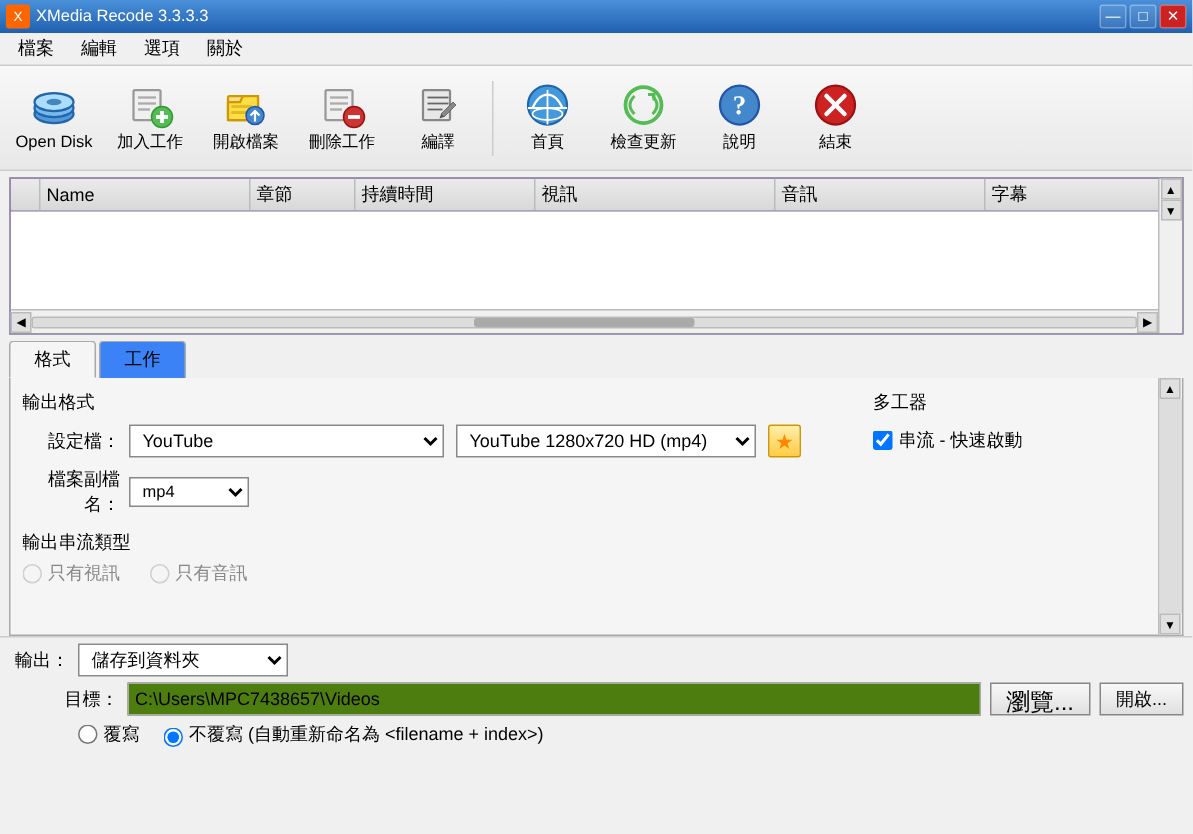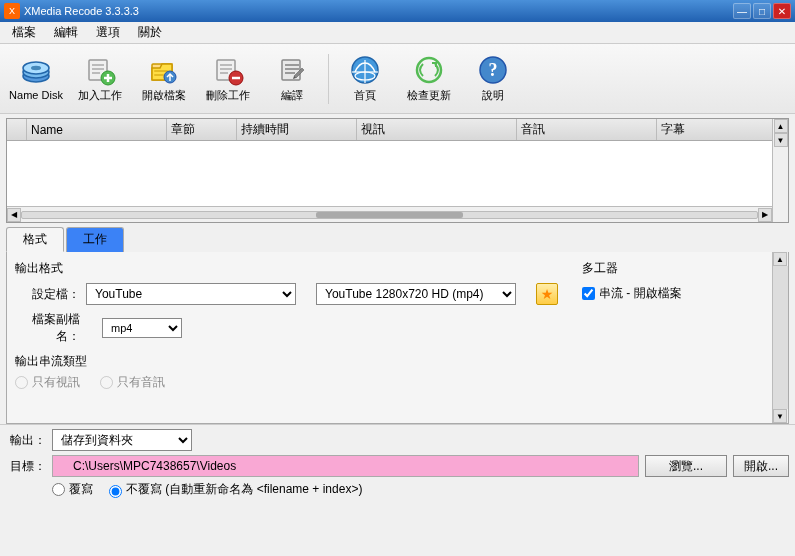--- a/index.html
+++ b/index.html
@@ -213,21 +213,21 @@
 
   <div class="tool-btn">
     <div class="icon-area">
       <svg width="32" height="32" viewBox="0 0 32 32">
         <ellipse cx="16" cy="22" rx="13" ry="6" fill="#5599dd" stroke="#2266aa" stroke-width="1.5"></ellipse>
         <ellipse cx="16" cy="18" rx="13" ry="6" fill="#77bbee" stroke="#2266aa" stroke-width="1.5"></ellipse>
         <ellipse cx="16" cy="14" rx="13" ry="6" fill="#aaddff" stroke="#2266aa" stroke-width="1.5"></ellipse>
         <ellipse cx="16" cy="14" rx="5" ry="2.2" fill="#4488bb"></ellipse>
       </svg>
     </div>
-    <span class="btn-label">Name Disk</span>
+    <span class="btn-label">Open Disk</span>
   </div>
 
   <div class="tool-btn">
     <div class="icon-area">
       <svg width="32" height="32" viewBox="0 0 32 32">
         <rect x="5" y="6" width="18" height="20" rx="1" fill="#f0f0f0" stroke="#999" stroke-width="1.5"></rect>
         <line x1="8" y1="11" x2="20" y2="11" stroke="#aaa" stroke-width="1.5"></line>
         <line x1="8" y1="15" x2="20" y2="15" stroke="#aaa" stroke-width="1.5"></line>
         <line x1="8" y1="19" x2="16" y2="19" stroke="#aaa" stroke-width="1.5"></line>
         <circle cx="24" cy="24" r="7" fill="#55bb55" stroke="#339933" stroke-width="1"></circle>
@@ -311,20 +311,30 @@
   <div class="tool-btn">
     <div class="icon-area">
       <svg width="32" height="32" viewBox="0 0 32 32">
         <circle cx="16" cy="16" r="13" fill="#4488cc" stroke="#2255aa" stroke-width="1.5"></circle>
         <text x="16" y="22" text-anchor="middle" fill="white" font-size="18" font-weight="bold" font-family="serif">?</text>
       </svg>
     </div>
     <span class="btn-label">說明</span>
   </div>
 
+  <div class="tool-btn">
+    <div class="icon-area">
+      <svg width="32" height="32" viewBox="0 0 32 32">
+        <circle cx="16" cy="16" r="13" fill="#cc2222" stroke="#991111" stroke-width="1.5"></circle>
+        <line x1="10" y1="10" x2="22" y2="22" stroke="white" stroke-width="3" stroke-linecap="round"></line>
+        <line x1="22" y1="10" x2="10" y2="22" stroke="white" stroke-width="3" stroke-linecap="round"></line>
+      </svg>
+    </div>
+    <span class="btn-label">結束</span>
+  </div>
 </div>
 
 <div class="table-area" style="margin: 4px 6px; height: 105px; position: relative; border: 1px solid #999; background: #6d28d9;">
   <div class="table-header" style="display:flex; background: linear-gradient(to bottom,#ebebeb,#d8d8d8); border-bottom:1px solid #aaa; height:22px; align-items:center;">
     <div class="th" style="width:20px; border-right:1px solid #bbb; padding:0 4px; height:100%; display:flex; align-items:center;"></div>
     <div class="th" style="width:140px; border-right:1px solid #bbb; padding:0 4px; height:100%; display:flex; align-items:center;">Name</div>
     <div class="th" style="width:70px; border-right:1px solid #bbb; padding:0 4px; height:100%; display:flex; align-items:center;">章節</div>
     <div class="th" style="width:120px; border-right:1px solid #bbb; padding:0 4px; height:100%; display:flex; align-items:center;">持續時間</div>
     <div class="th" style="width:160px; border-right:1px solid #bbb; padding:0 4px; height:100%; display:flex; align-items:center;">視訊</div>
     <div class="th" style="width:140px; border-right:1px solid #bbb; padding:0 4px; height:100%; display:flex; align-items:center;">音訊</div>
@@ -361,35 +371,35 @@
   </div>
 
   <div style="display:flex; padding-right:18px;">
 
     <div style="flex:1;">
 
       <div style="font-size:12px; margin-bottom:6px; font-weight:normal;">輸出格式</div>
 
       <div style="display:flex; align-items:center; margin-bottom:6px; gap:6px;">
         <span style="width:65px; text-align:right; font-size:12px;">設定檔：</span>
-        <div style="display:flex; align-items:center; gap:20px;">
+        <div style="display:flex; align-items:center; gap:8px;">
           <select style="width:210px; font-size:12px; height:22px; font-family:inherit;">
             <option>YouTube</option>
             <option>Vimeo</option>
             <option>Facebook</option>
           </select>
           <select style="width:200px; font-size:12px; height:22px; font-family:inherit;">
             <option>YouTube 1280x720 HD (mp4)</option>
             <option>YouTube 1920x1080 HD (mp4)</option>
           </select>
           <div style="width:22px; height:22px; background: linear-gradient(to bottom, #ffeeaa, #ffcc44); border:1px solid #cc9900; border-radius:2px; cursor:pointer; display:flex; align-items:center; justify-content:center; font-size:14px; color:#ff8800;">★</div>
         </div>
       </div>
 
-      <div style="display:flex; align-items:center; margin-bottom:6px; gap:22px;">
+      <div style="display:flex; align-items:center; margin-bottom:6px; gap:6px;">
         <span style="width:65px; text-align:right; font-size:12px;">檔案副檔名：</span>
         <select style="width:80px; font-size:11px; height:20px; font-family:inherit;">
           <option>mp4</option>
           <option>mkv</option>
           <option>avi</option>
         </select>
       </div>
 
       <div style="margin-top:8px;">
         <div style="font-size:12px; margin-bottom:4px;">輸出串流類型</div>
@@ -404,42 +414,42 @@
           </label>
         </div>
       </div>
 
     </div>
 
     <div style="width:200px; padding-left:20px;">
       <div style="font-size:12px; margin-bottom:8px;">多工器</div>
       <label style="display:flex; align-items:center; gap:4px; font-size:12px; cursor:pointer;">
         <input type="checkbox" checked="" style="">
-        <span>串流 - 開啟檔案</span>
+        <span>串流 - 快速啟動</span>
       </label>
     </div>
   </div>
 </div>
 
 <div style="background:#f0f0f0; border-top:1px solid #ccc; padding: 4px 6px;">
 
   <div style="display:flex; align-items:center; margin-bottom:4px; gap:6px;">
     <span style="width:40px; text-align:right; font-size:12px;">輸出：</span>
     <div style="position:relative; display:inline-flex; align-items:center;">
       <select style="width:140px; font-size:12px; height:22px; font-family:inherit; appearance:auto;">
         <option>儲存到資料夾</option>
         <option>其他...</option>
       </select>
     </div>
   </div>
 
-  <div style="display:flex; align-items:center; margin-bottom:4px; gap:6px;">
+  <div style="display:flex; align-items:center; margin-bottom:4px; gap:6px;margin-left:33px;">
     <span style="width:40px; text-align:right; font-size:12px;">目標：</span>
-    <div style="flex:1; font-size:12px; padding:2px 20px; border:1px solid #aaa; background:#f9a8d4; height:22px; overflow:hidden; white-space:nowrap; display:flex; align-items:center;">C:\Users\MPC7438657\Videos</div>
-    <button style="padding:2px 23px; font-size:12px; font-family:inherit; border:1px solid #888; background:linear-gradient(to bottom,#f8f8f8,#e0e0e0); cursor:pointer; height:22px; white-space:nowrap;">瀏覽...</button>
+    <div style="flex:1; font-size:12px; padding:2px 4px; border:1px solid #aaa; background:#4d7c0f; height:22px; overflow:hidden; white-space:nowrap; display:flex; align-items:center;">C:\Users\MPC7438657\Videos</div>
+    <button style="padding:2px 10px; font-size:16px; font-family:inherit; border:1px solid #888; background:linear-gradient(to bottom,#f8f8f8,#e0e0e0); cursor:pointer; height:22px; white-space:nowrap;">瀏覽...</button>
     <button style="padding:2px 10px; font-size:12px; font-family:inherit; border:1px solid #888; background:linear-gradient(to bottom,#f8f8f8,#e0e0e0); cursor:pointer; height:22px; white-space:nowrap;">開啟...</button>
   </div>
 
   <div style="display:flex; align-items:center; gap:0; padding-left:46px;">
     <label style="display:flex; align-items:center; gap:4px; font-size:12px; cursor:pointer; margin-right:16px;">
       <input type="radio" name="overwrite" style="">
       <span>覆寫</span>
     </label>
     <label style="display:flex; align-items:flex-end; gap:4px; font-size:12px; cursor:pointer;">
       <input type="radio" name="overwrite" checked="" style="">

